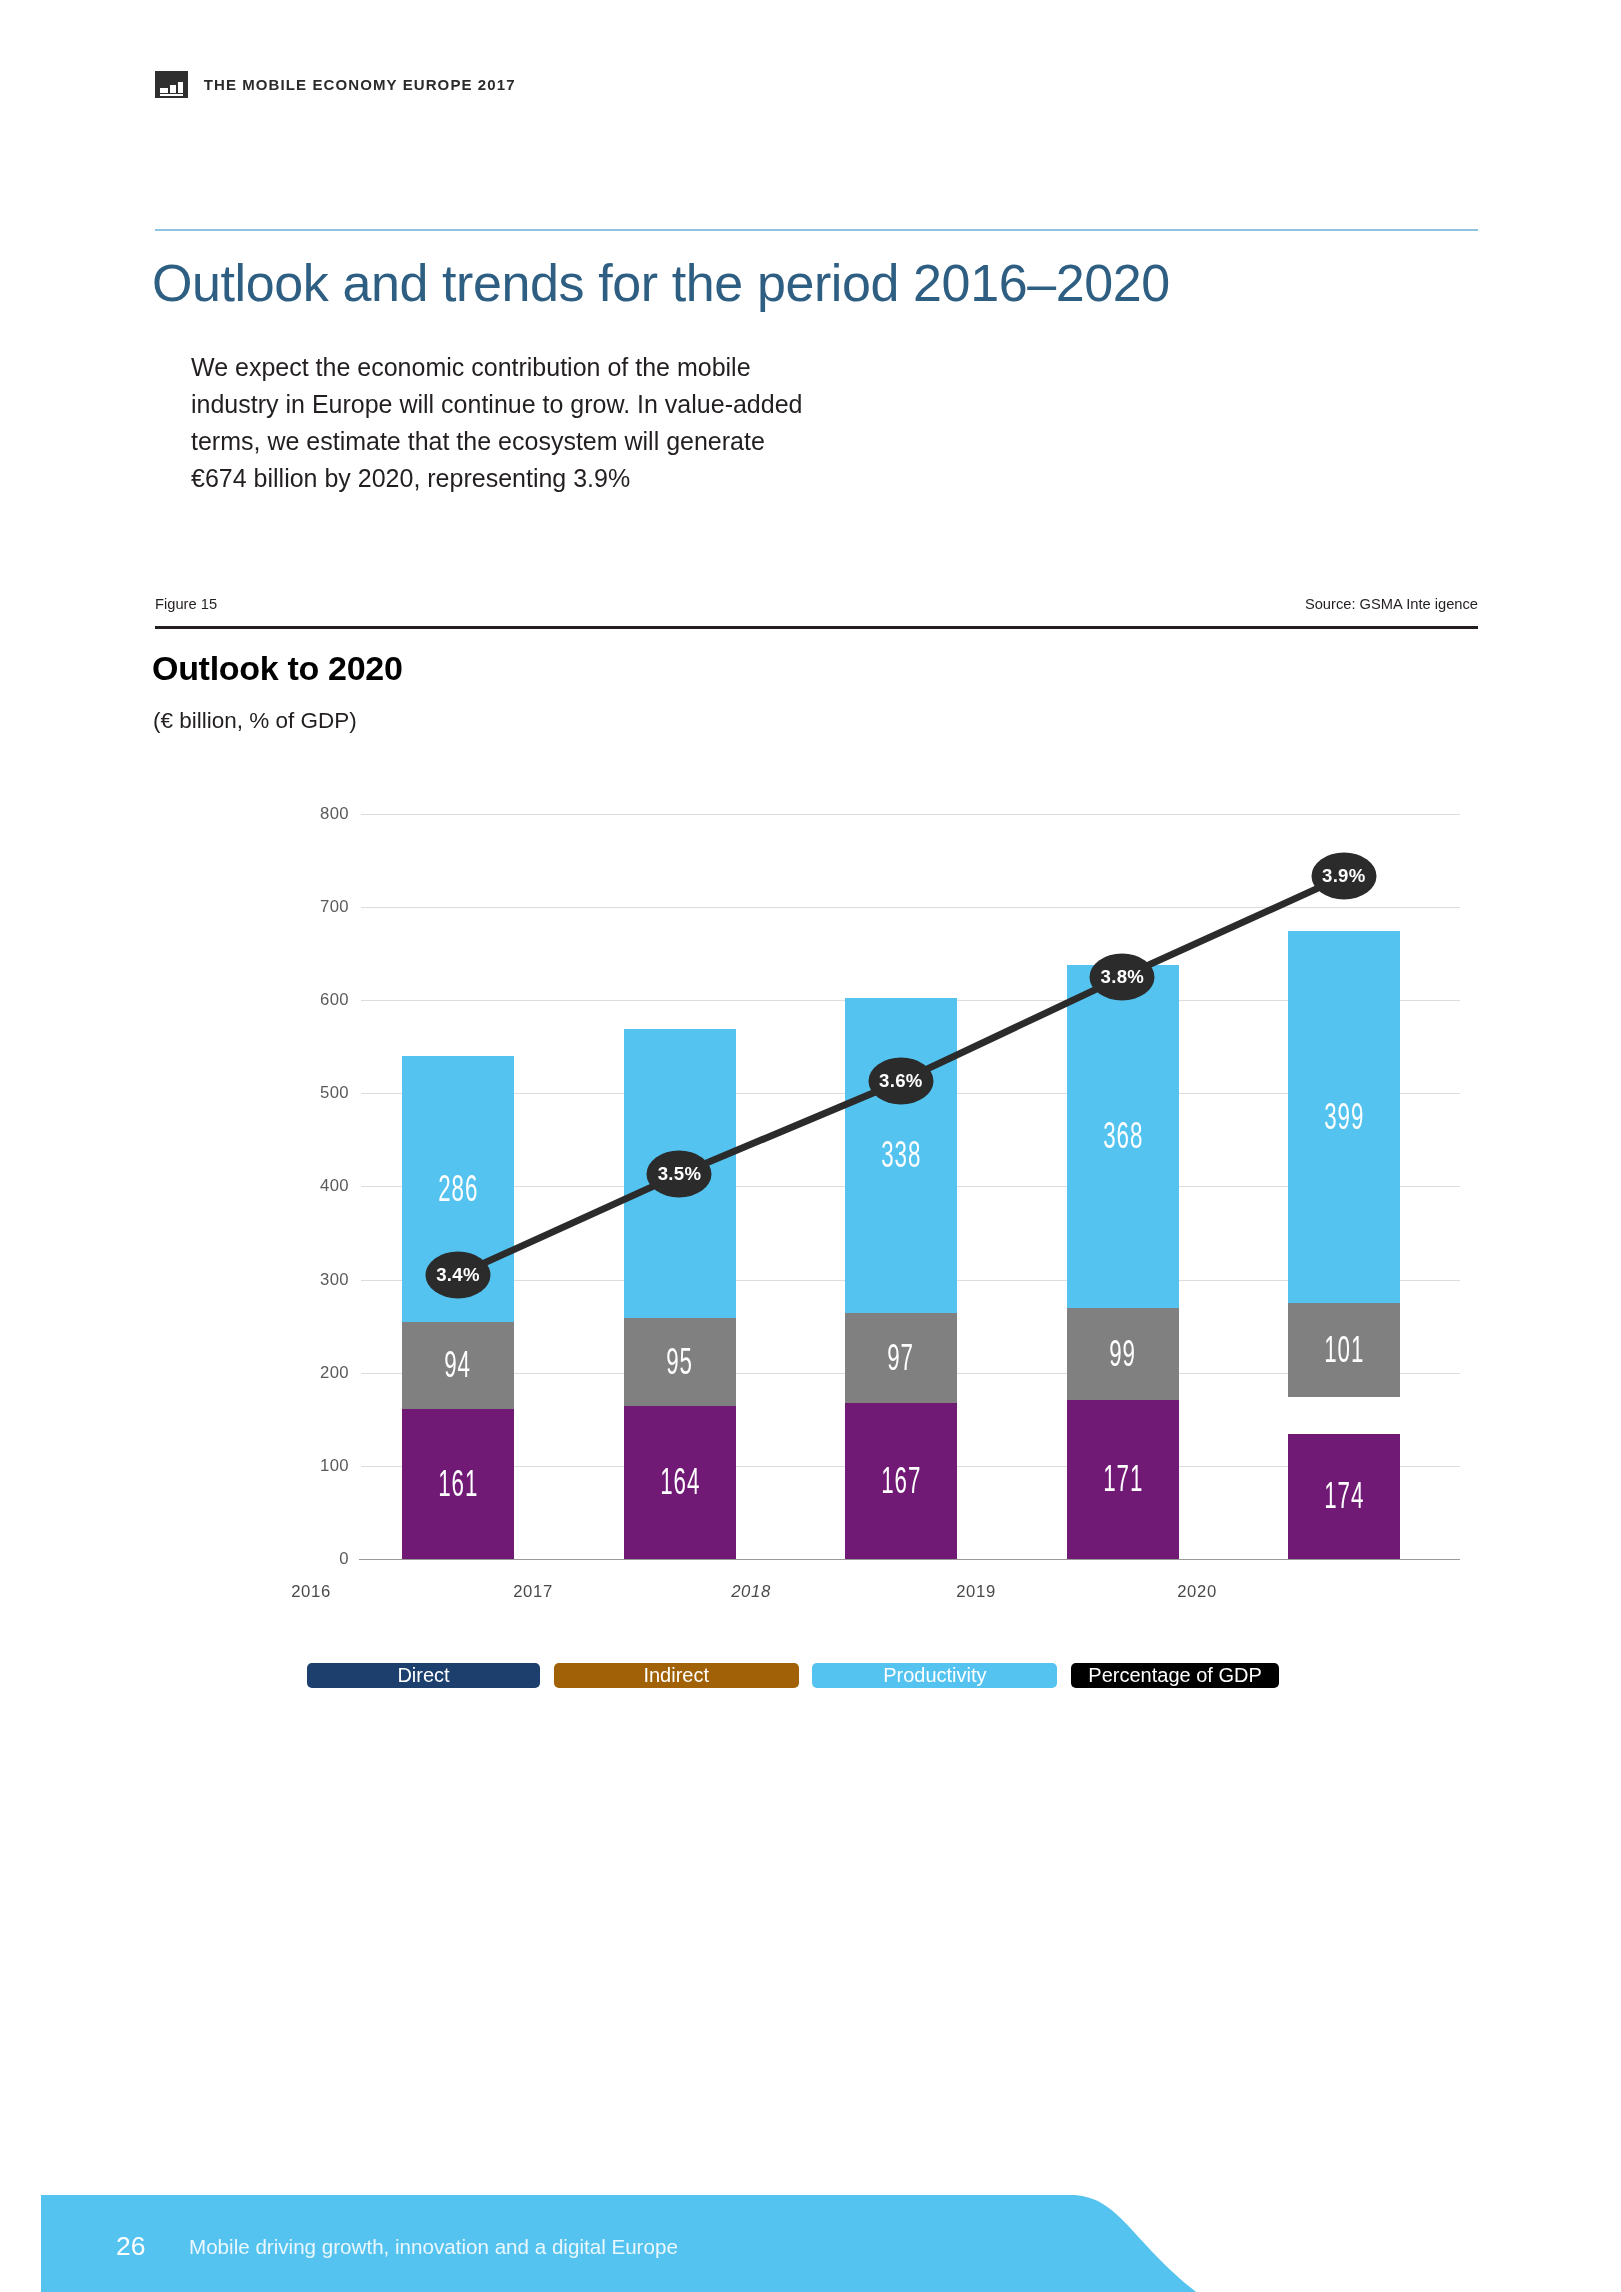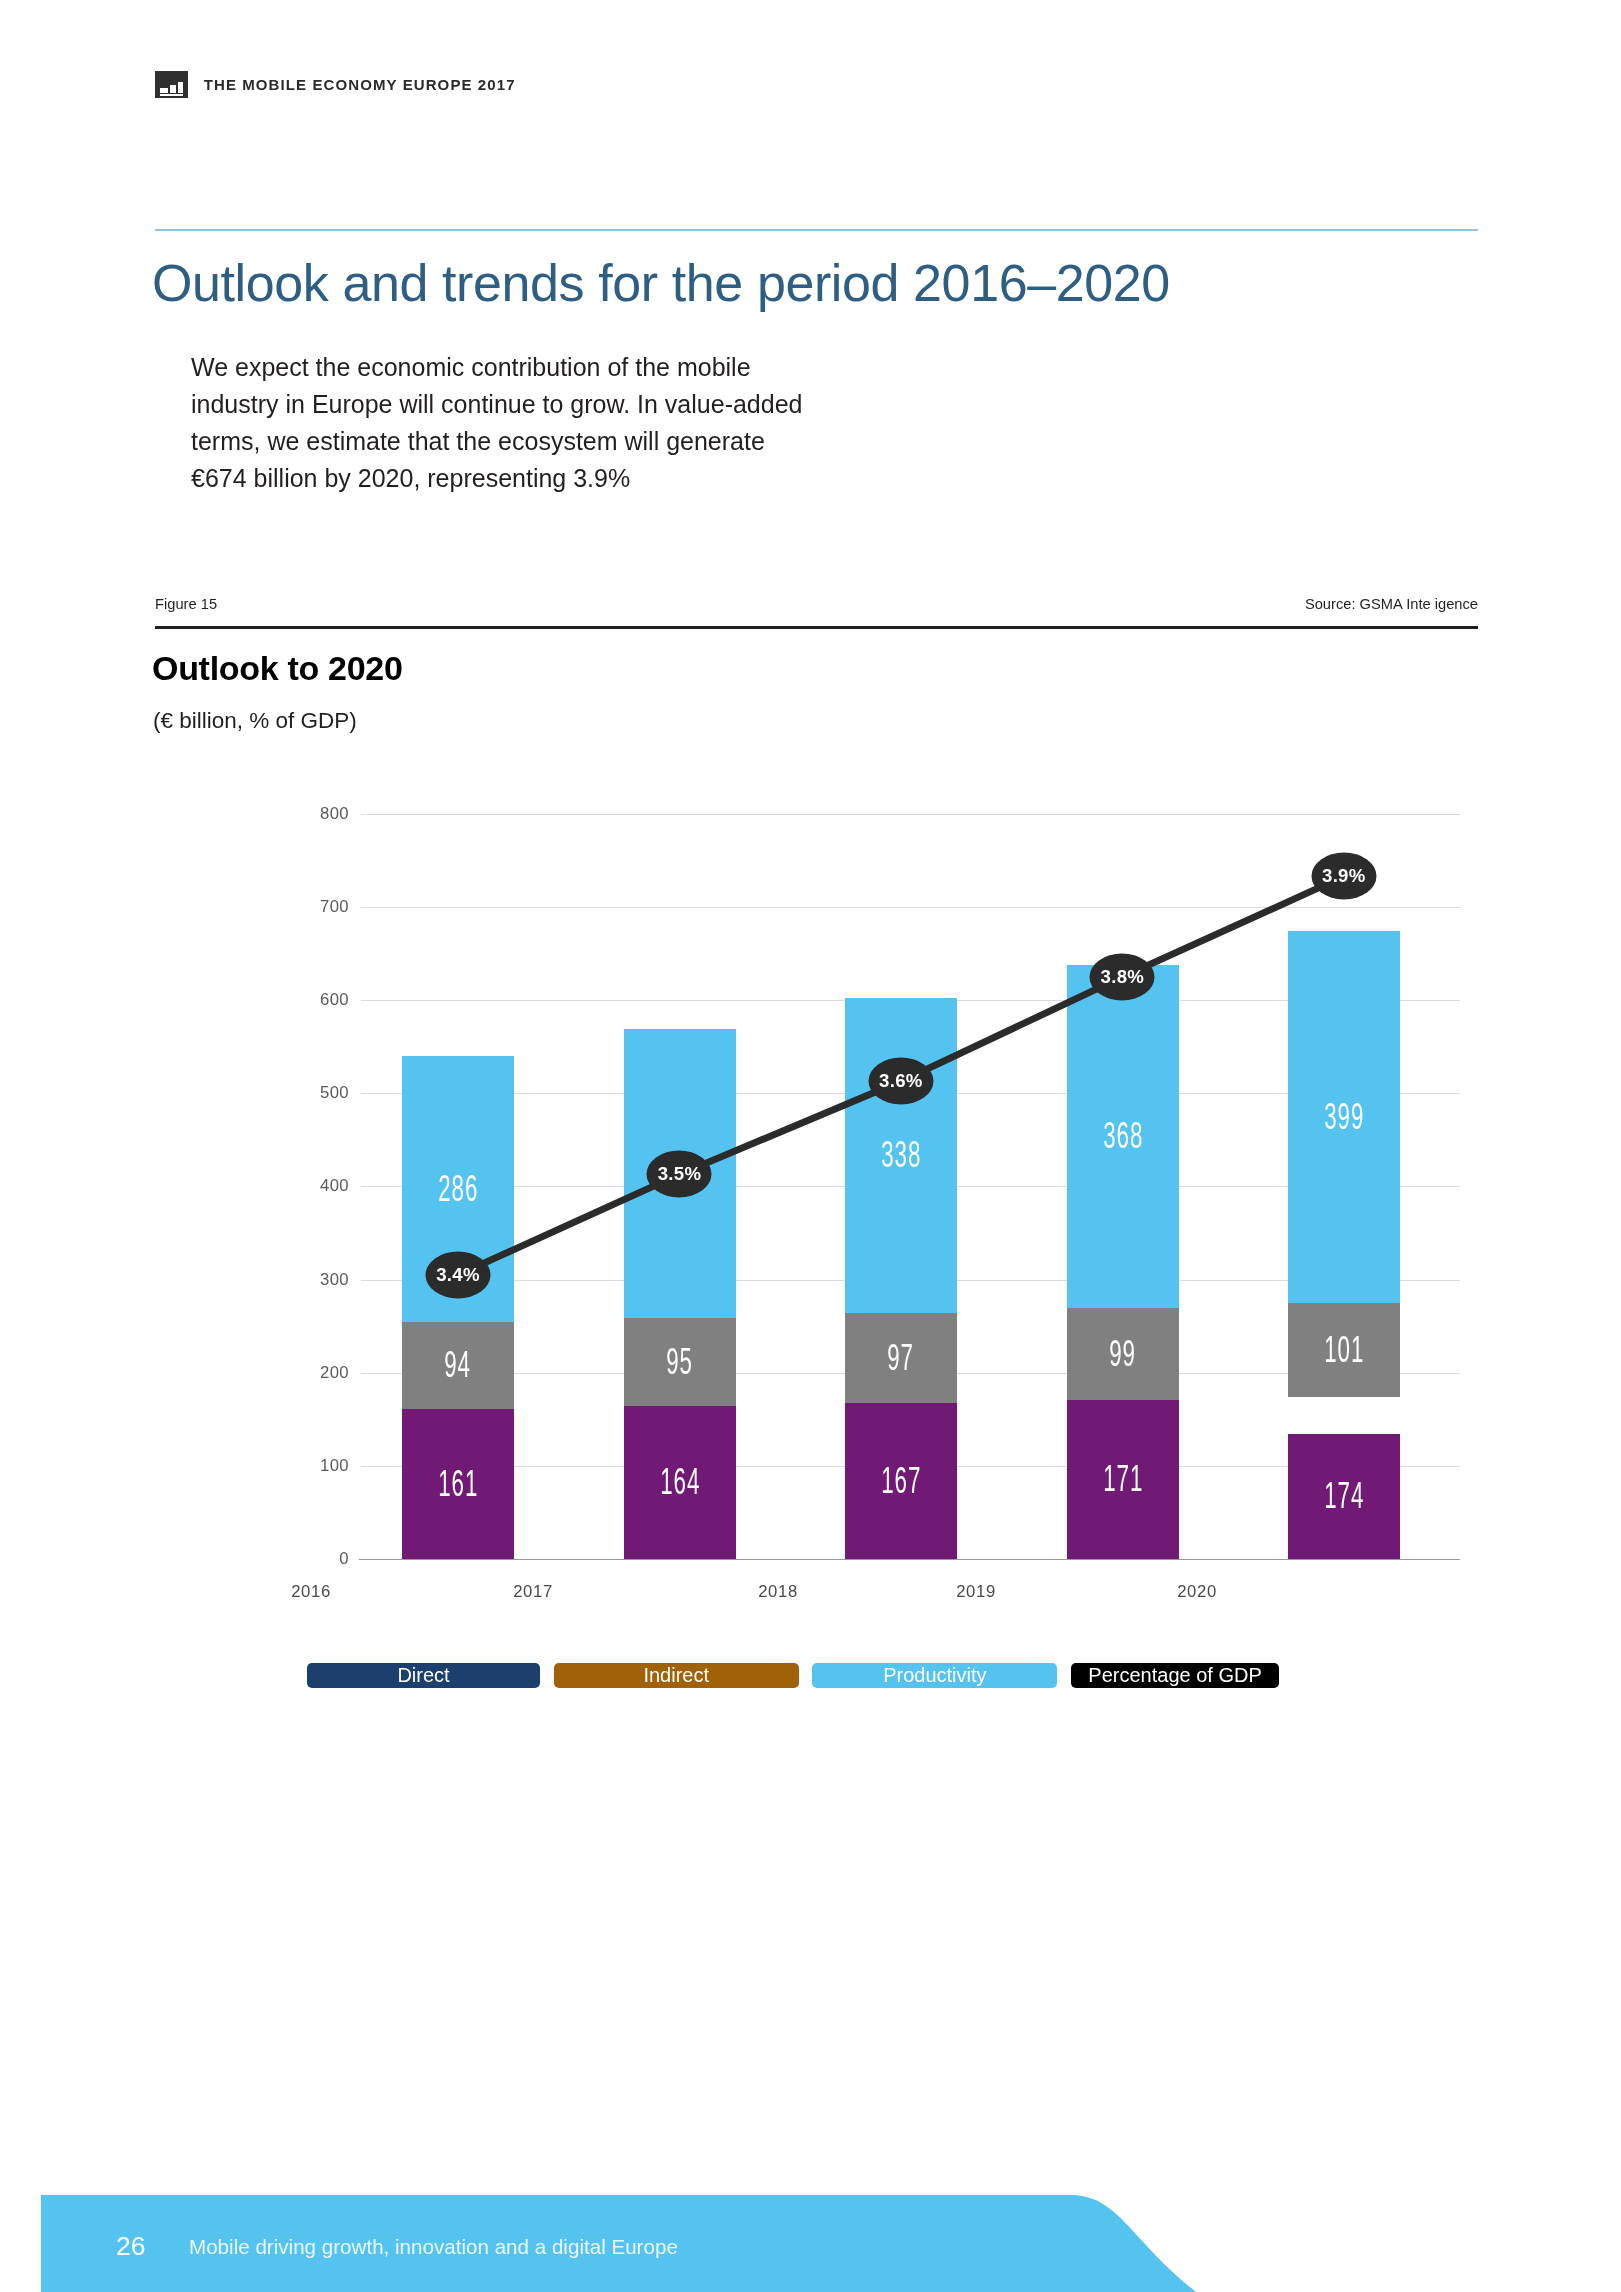--- a/index.html
+++ b/index.html
@@ -235,21 +235,21 @@
           </div><div class="marker" style="left: 49.1087%; top: 267px;">
             <span>3.6%</span>
           </div><div class="marker" style="left: 69.2513%; top: 163px;">
             <span>3.8%</span>
           </div><div class="marker" style="left: 89.3939%; top: 62px;">
             <span>3.9%</span>
           </div></div>
       <div id="xlabels">
           <div class="xlab" style="left: 41px;">2016</div>
           <div class="xlab" style="left: 263px;">2017</div>
-          <div class="xlab" style="left: 508px;">2018</div>
+          <div class="xlab" style="left: 481px; font-style: italic;">2018</div>
           <div class="xlab" style="left: 706px;">2019</div>
           <div class="xlab" style="left: 927px;">2020</div>
         </div>
     </div>
   </div>
 
   <div class="legend">
     <div class="lg direct">Direct</div>
     <div class="lg indirect">Indirect</div>
     <div class="lg productivity">Productivity</div>

